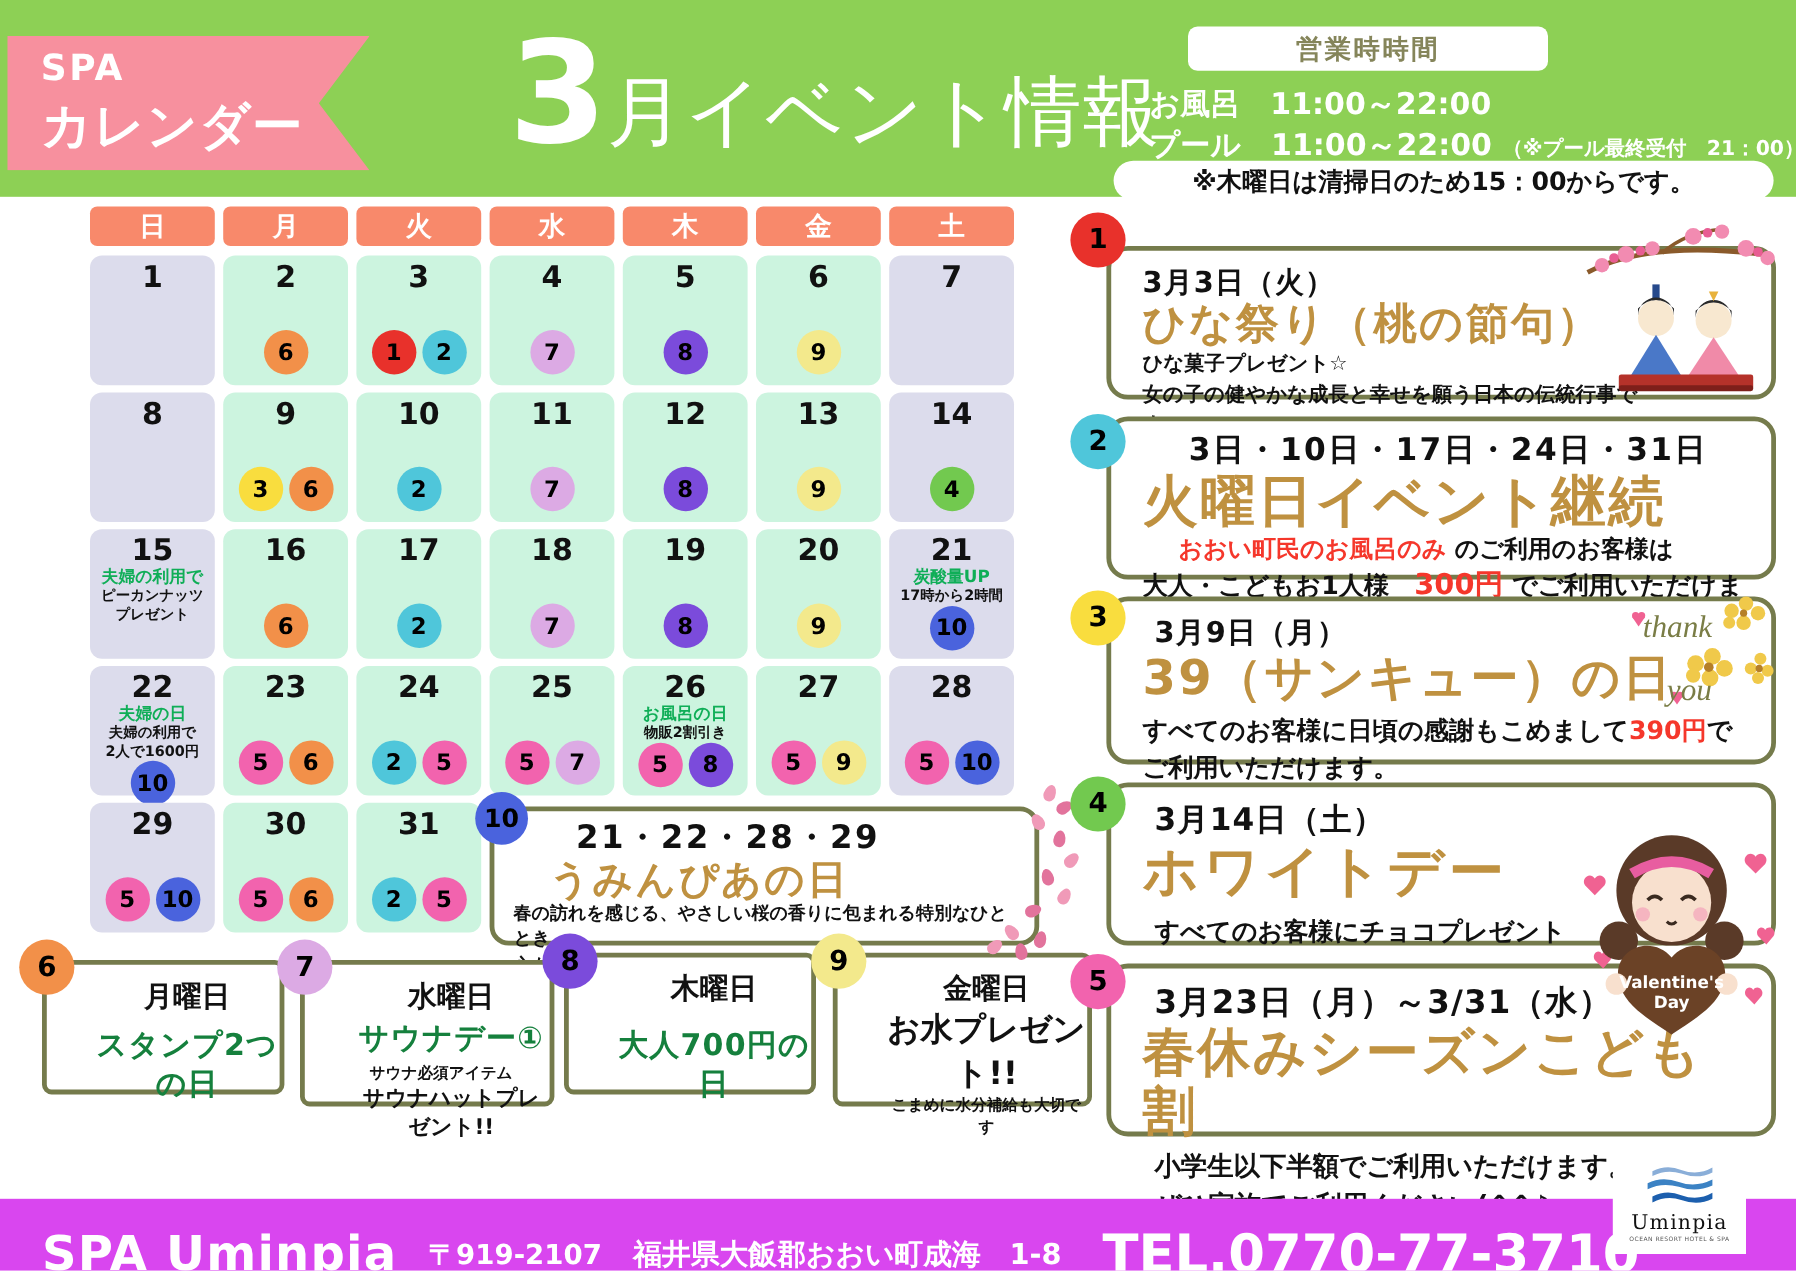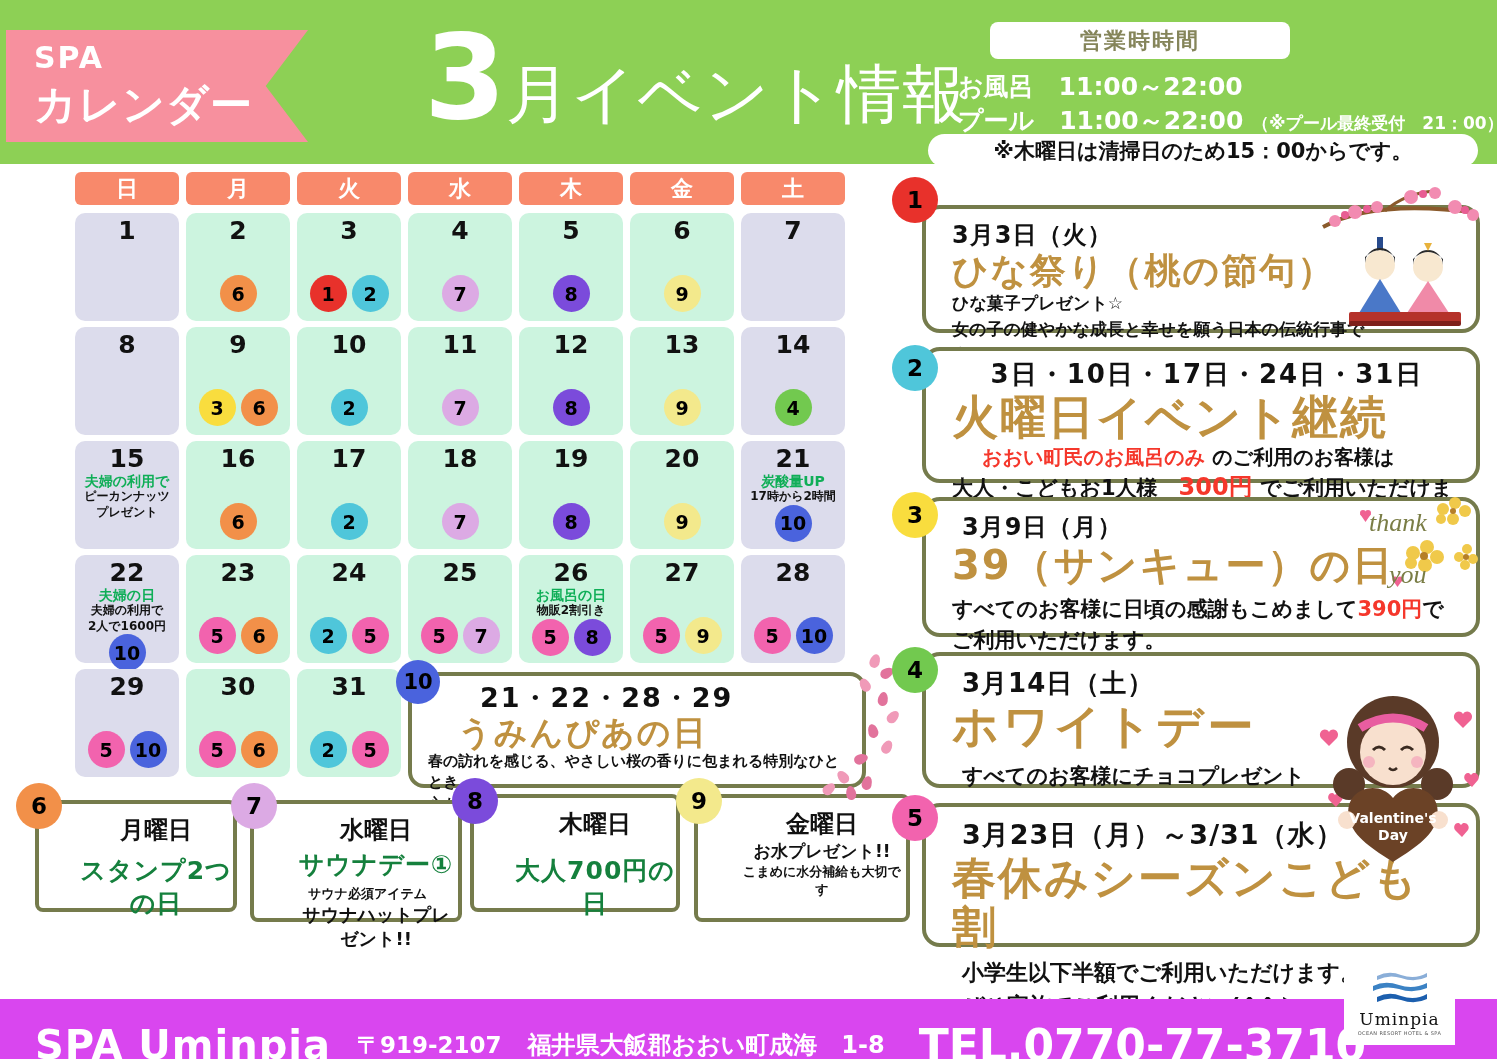--- a/index.html
+++ b/index.html
@@ -364,21 +364,21 @@
 
   <span class="num-badge legend-badge" style="left: 452px; top: 778px; background: rgb(123, 75, 219);">8</span>
   <div class="legend-box" style="left:470px;top:794px;width:210px;height:118px">
     <div class="legend-day">木曜日</div>
     <div class="legend-title" style="margin-top:14px">大人700円の日</div>
   </div>
 
   <span class="num-badge legend-badge" style="left: 676px; top: 778px; background: rgb(243, 233, 140);">9</span>
   <div class="legend-box" style="left:694px;top:794px;width:216px;height:128px">
     <div class="legend-day">金曜日</div>
-    <div class="legend-sub2" style="font-size:17px">お水プレゼント!!</div>
+    <div class="legend-sub2" style="font-size:27px">お水プレゼント!!</div>
     <div class="legend-sub3">こまめに水分補給も大切です</div>
   </div>
 
   <span class="num-badge ev-badge" style="left: 892px; top: 177px; background: rgb(232, 49, 43);">1</span>
   <div class="ev-box" style="top:205px;height:128px">
     <div class="ev-date">3月3日（火）</div>
     <div class="ev-title" style="font-size:36px">ひな祭り（桃の節句）</div>
     <div class="ev-line" style="width:410px">ひな菓子プレゼント☆</div>
     <div class="ev-line" style="width:430px">女の子の健やかな成長と幸せを願う日本の伝統行事です。</div>
     <div class="ev-line" style="width:430px">春の訪れを感じながら、みんなでお祝いしましょう✨</div>

